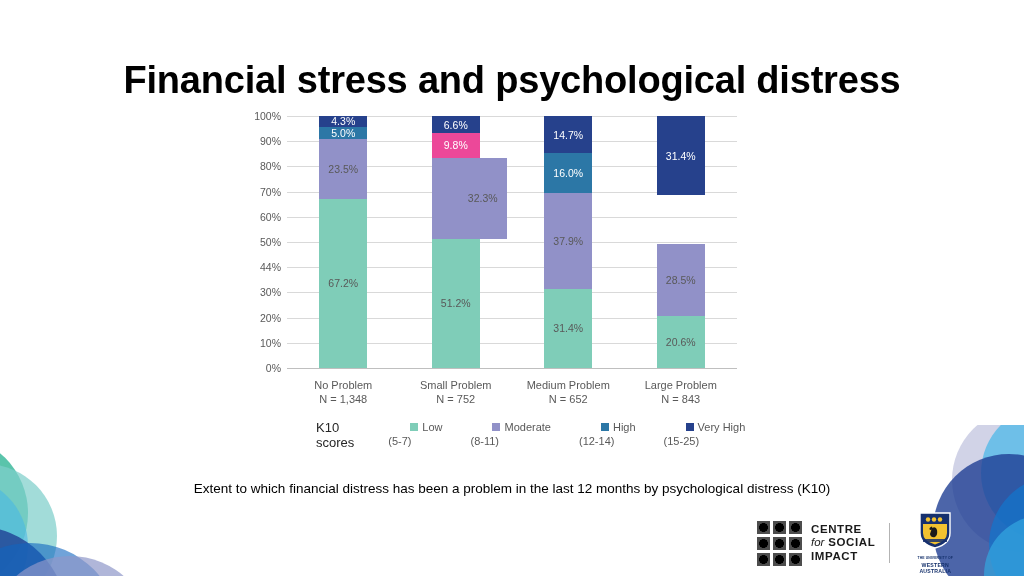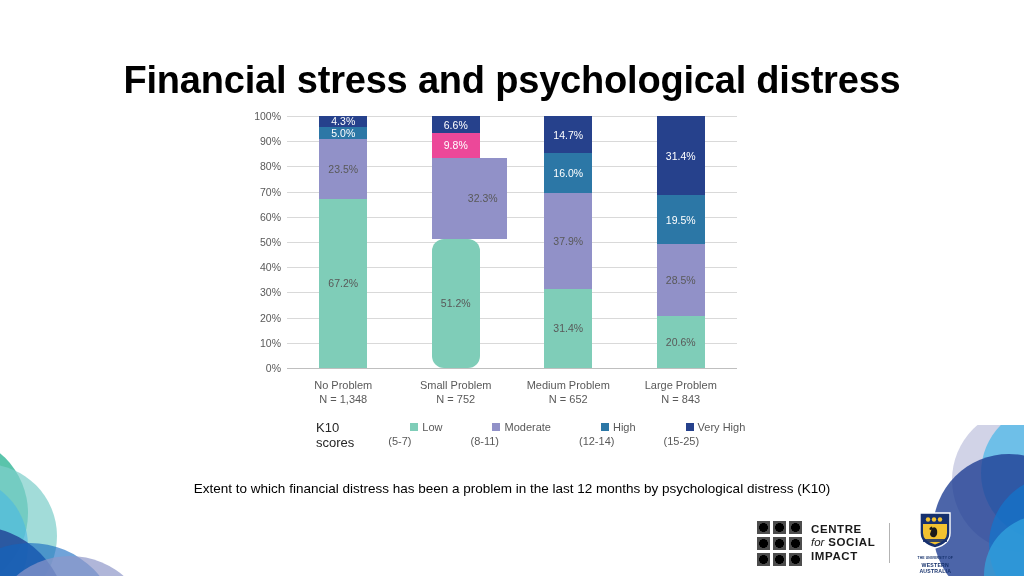--- a/index.html
+++ b/index.html
@@ -261,21 +261,21 @@
   <h1 id="title">Financial stress and psychological distress</h1>
 
   <div id="chart-area">
     <div id="y-axis">
         <div class="ytick" style="top: 0px;">100%</div>
         <div class="ytick" style="top: 25.2px;">90%</div>
         <div class="ytick" style="top: 50.4px;">80%</div>
         <div class="ytick" style="top: 75.6px;">70%</div>
         <div class="ytick" style="top: 100.8px;">60%</div>
         <div class="ytick" style="top: 126px;">50%</div>
-        <div class="ytick" style="top: 151.2px;">40%</div>
+        <div class="ytick" style="top: 151.2px;">44%</div>
         <div class="ytick" style="top: 176.4px;">30%</div>
         <div class="ytick" style="top: 201.6px;">20%</div>
         <div class="ytick" style="top: 226.8px;">10%</div>
         <div class="ytick" style="top: 252px;">0%</div>
       </div>
     <div id="plot">
         <div class="gridline" style="top: 0px;"></div>
         <div class="gridline" style="top: 25.2px;"></div>
         <div class="gridline" style="top: 50.4px;"></div>
         <div class="gridline" style="top: 75.6px;"></div>
@@ -294,21 +294,21 @@
             <span>23.5%</span>
           </div>
           <div class="seg light-label" style="height: 12.6px; top: 10.836px; background: rgb(44, 119, 166);">
             <span>5.0%</span>
           </div>
           <div class="seg light-label" style="height: 10.836px; top: -1.42109e-14px; background: rgb(38, 65, 140);">
             <span>4.3%</span>
           </div>
         </div>
         <div class="bar" style="left: 144.75px;">
-          <div class="seg dark-label" style="height: 129.024px; top: 122.976px; background: rgb(127, 205, 184); border-radius: 12px;">
+          <div class="seg dark-label" style="height: 129.024px; top: 122.976px; background: rgb(127, 205, 184);">
             <span>51.2%</span>
           </div>
           <div class="seg dark-label" style="height: 81.396px; top: 41.58px; background: rgb(145, 145, 200); padding-left: 27px;">
             <span>32.3%</span>
           </div>
           <div class="seg light-label" style="height: 24.696px; top: 16.884px; background: #ec4899;">
             <span>9.8%</span>
           </div>
           <div class="seg light-label" style="height: 16.632px; top: 0.252px; background: rgb(38, 65, 140);">
             <span>6.6%</span>
@@ -327,23 +327,20 @@
           <div class="seg light-label" style="height: 37.044px; top: 1.42109e-14px; background: rgb(38, 65, 140);">
             <span>14.7%</span>
           </div>
         </div>
         <div class="bar" style="left: 369.75px;">
           <div class="seg dark-label" style="height: 51.912px; top: 200.088px; background: rgb(127, 205, 184);">
             <span>20.6%</span>
           </div>
           <div class="seg dark-label" style="height: 71.82px; top: 128.268px; background: rgb(145, 145, 200);">
             <span>28.5%</span>
-          </div>
-          <div class="seg light-label" style="height: 49.14px; top: 79.128px; background: rgb(44, 119, 166);">
-            <span>19.5%</span>
           </div>
           <div class="seg light-label" style="height: 79.128px; top: 1.42109e-14px; background: rgb(38, 65, 140);">
             <span>31.4%</span>
           </div>
         </div>
       </div>
   </div>
 
   <div id="cat-labels">
       <div class="catlab" style="left: -8.75px;">

